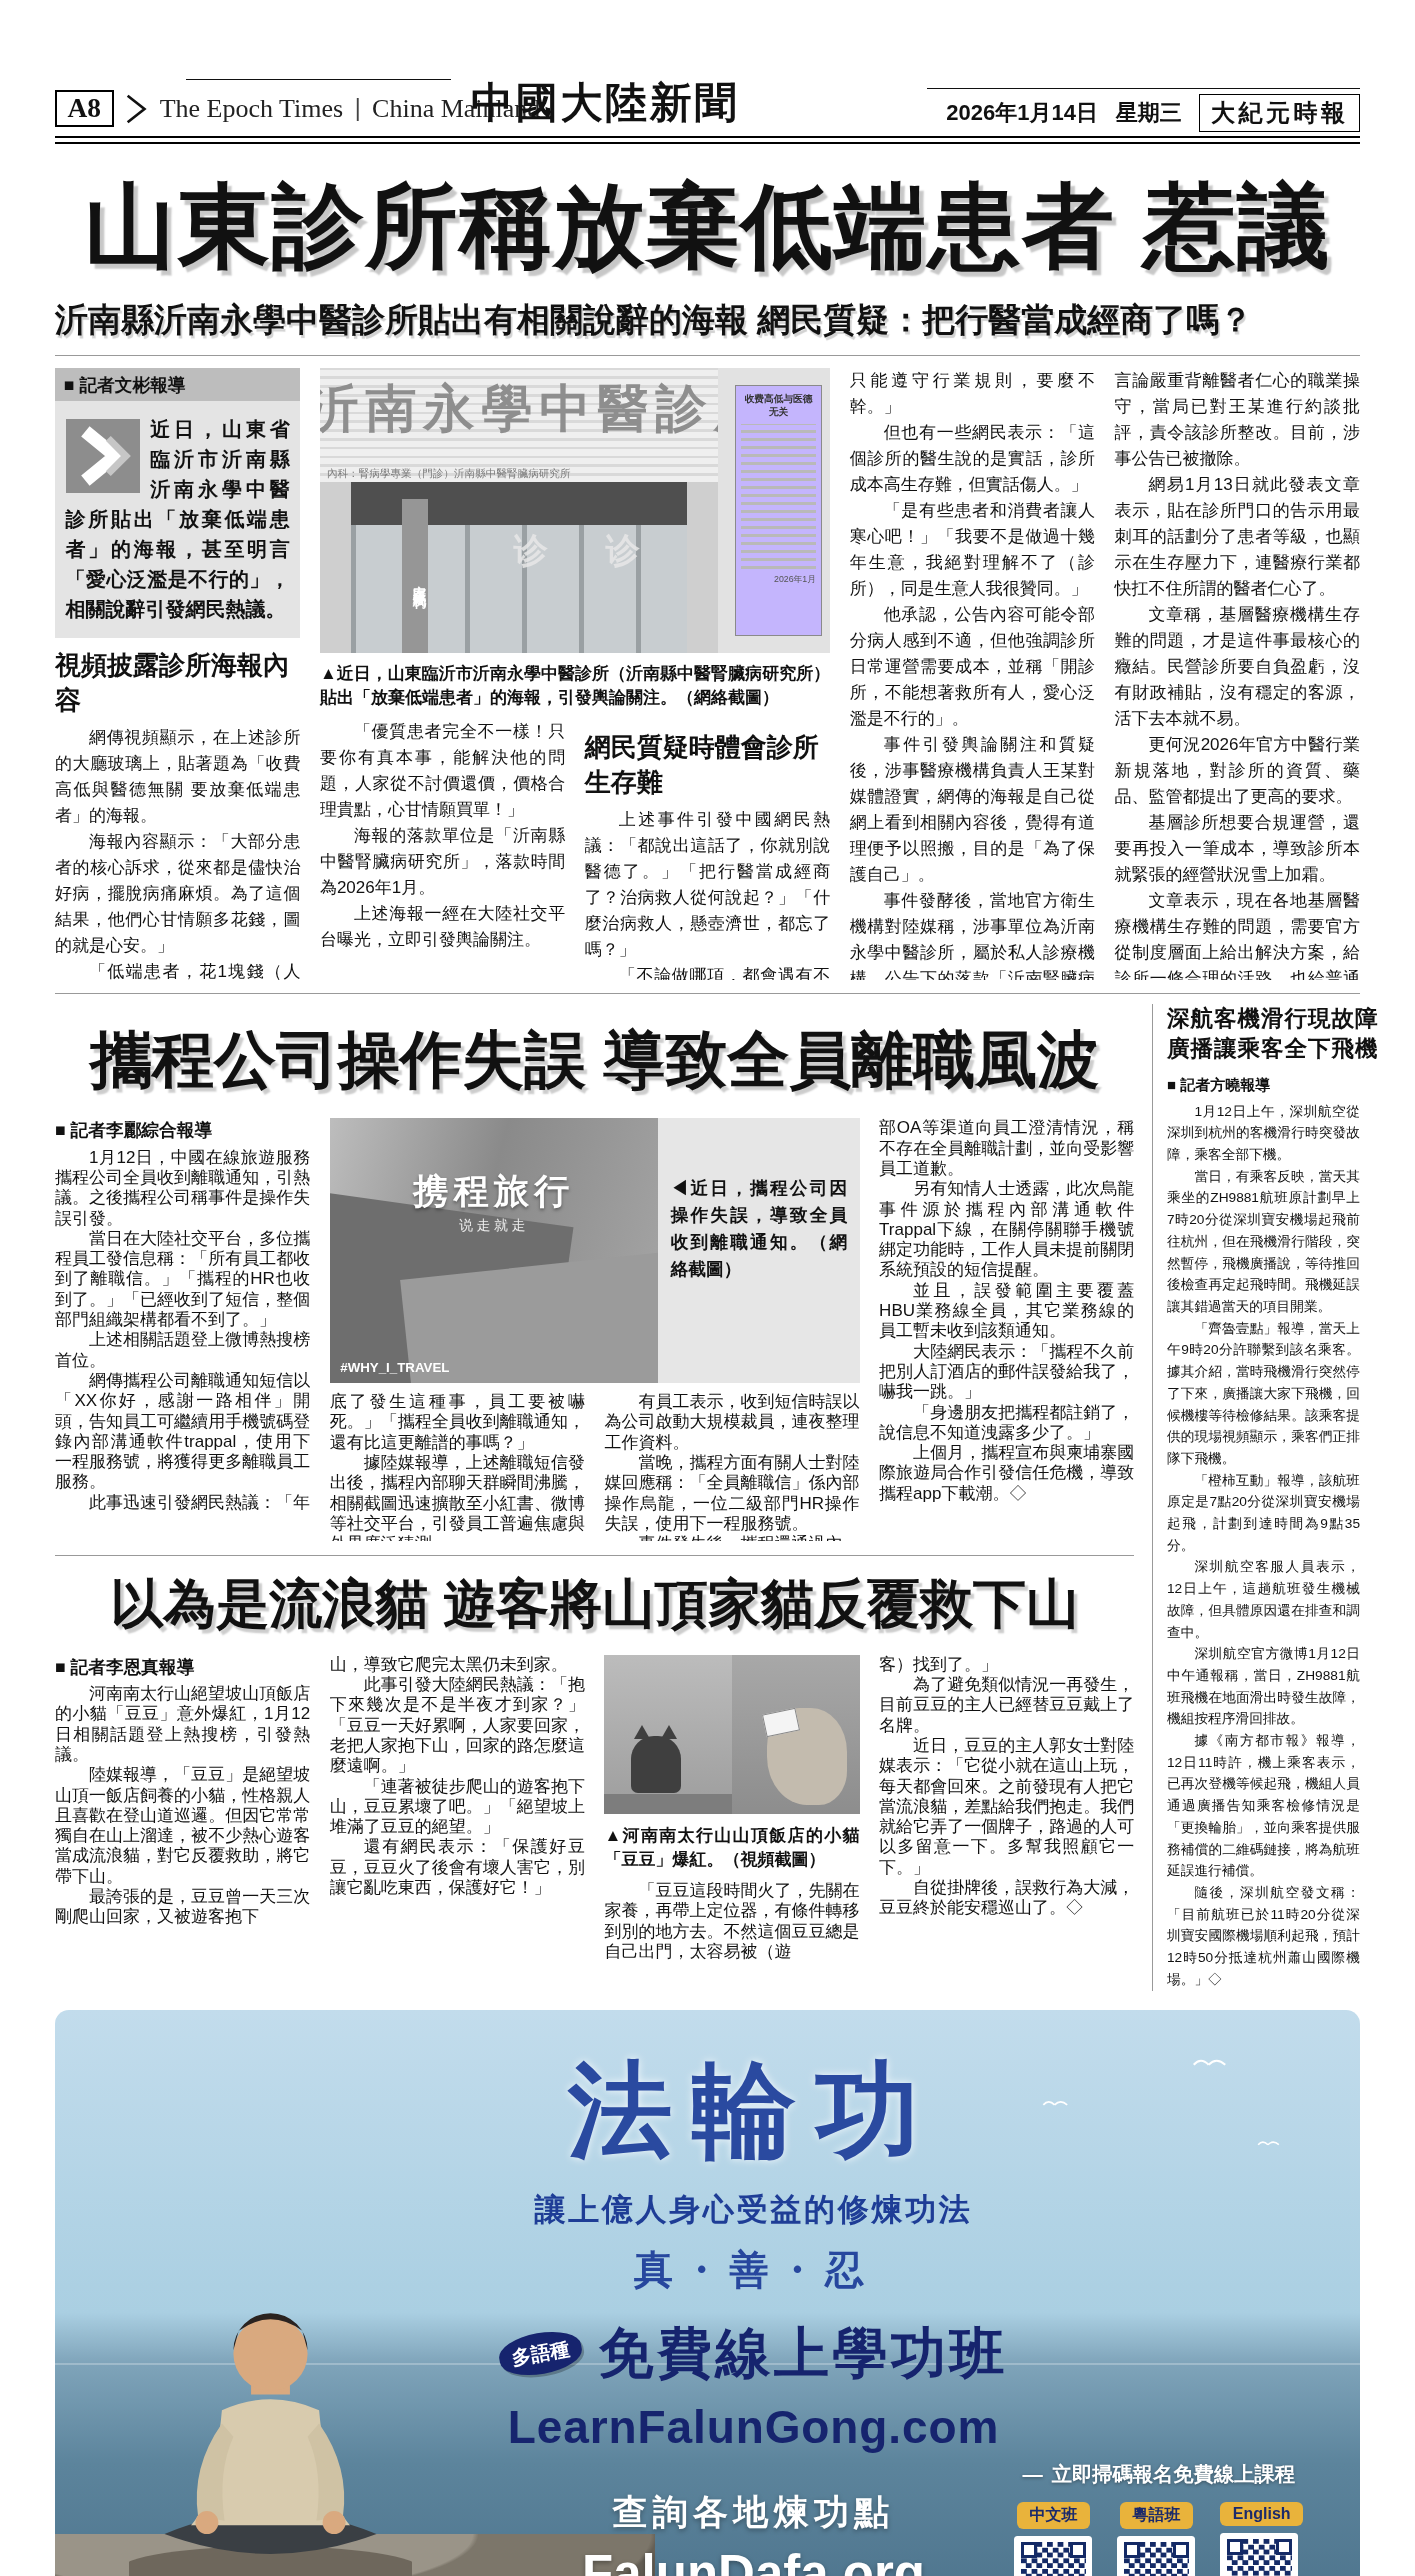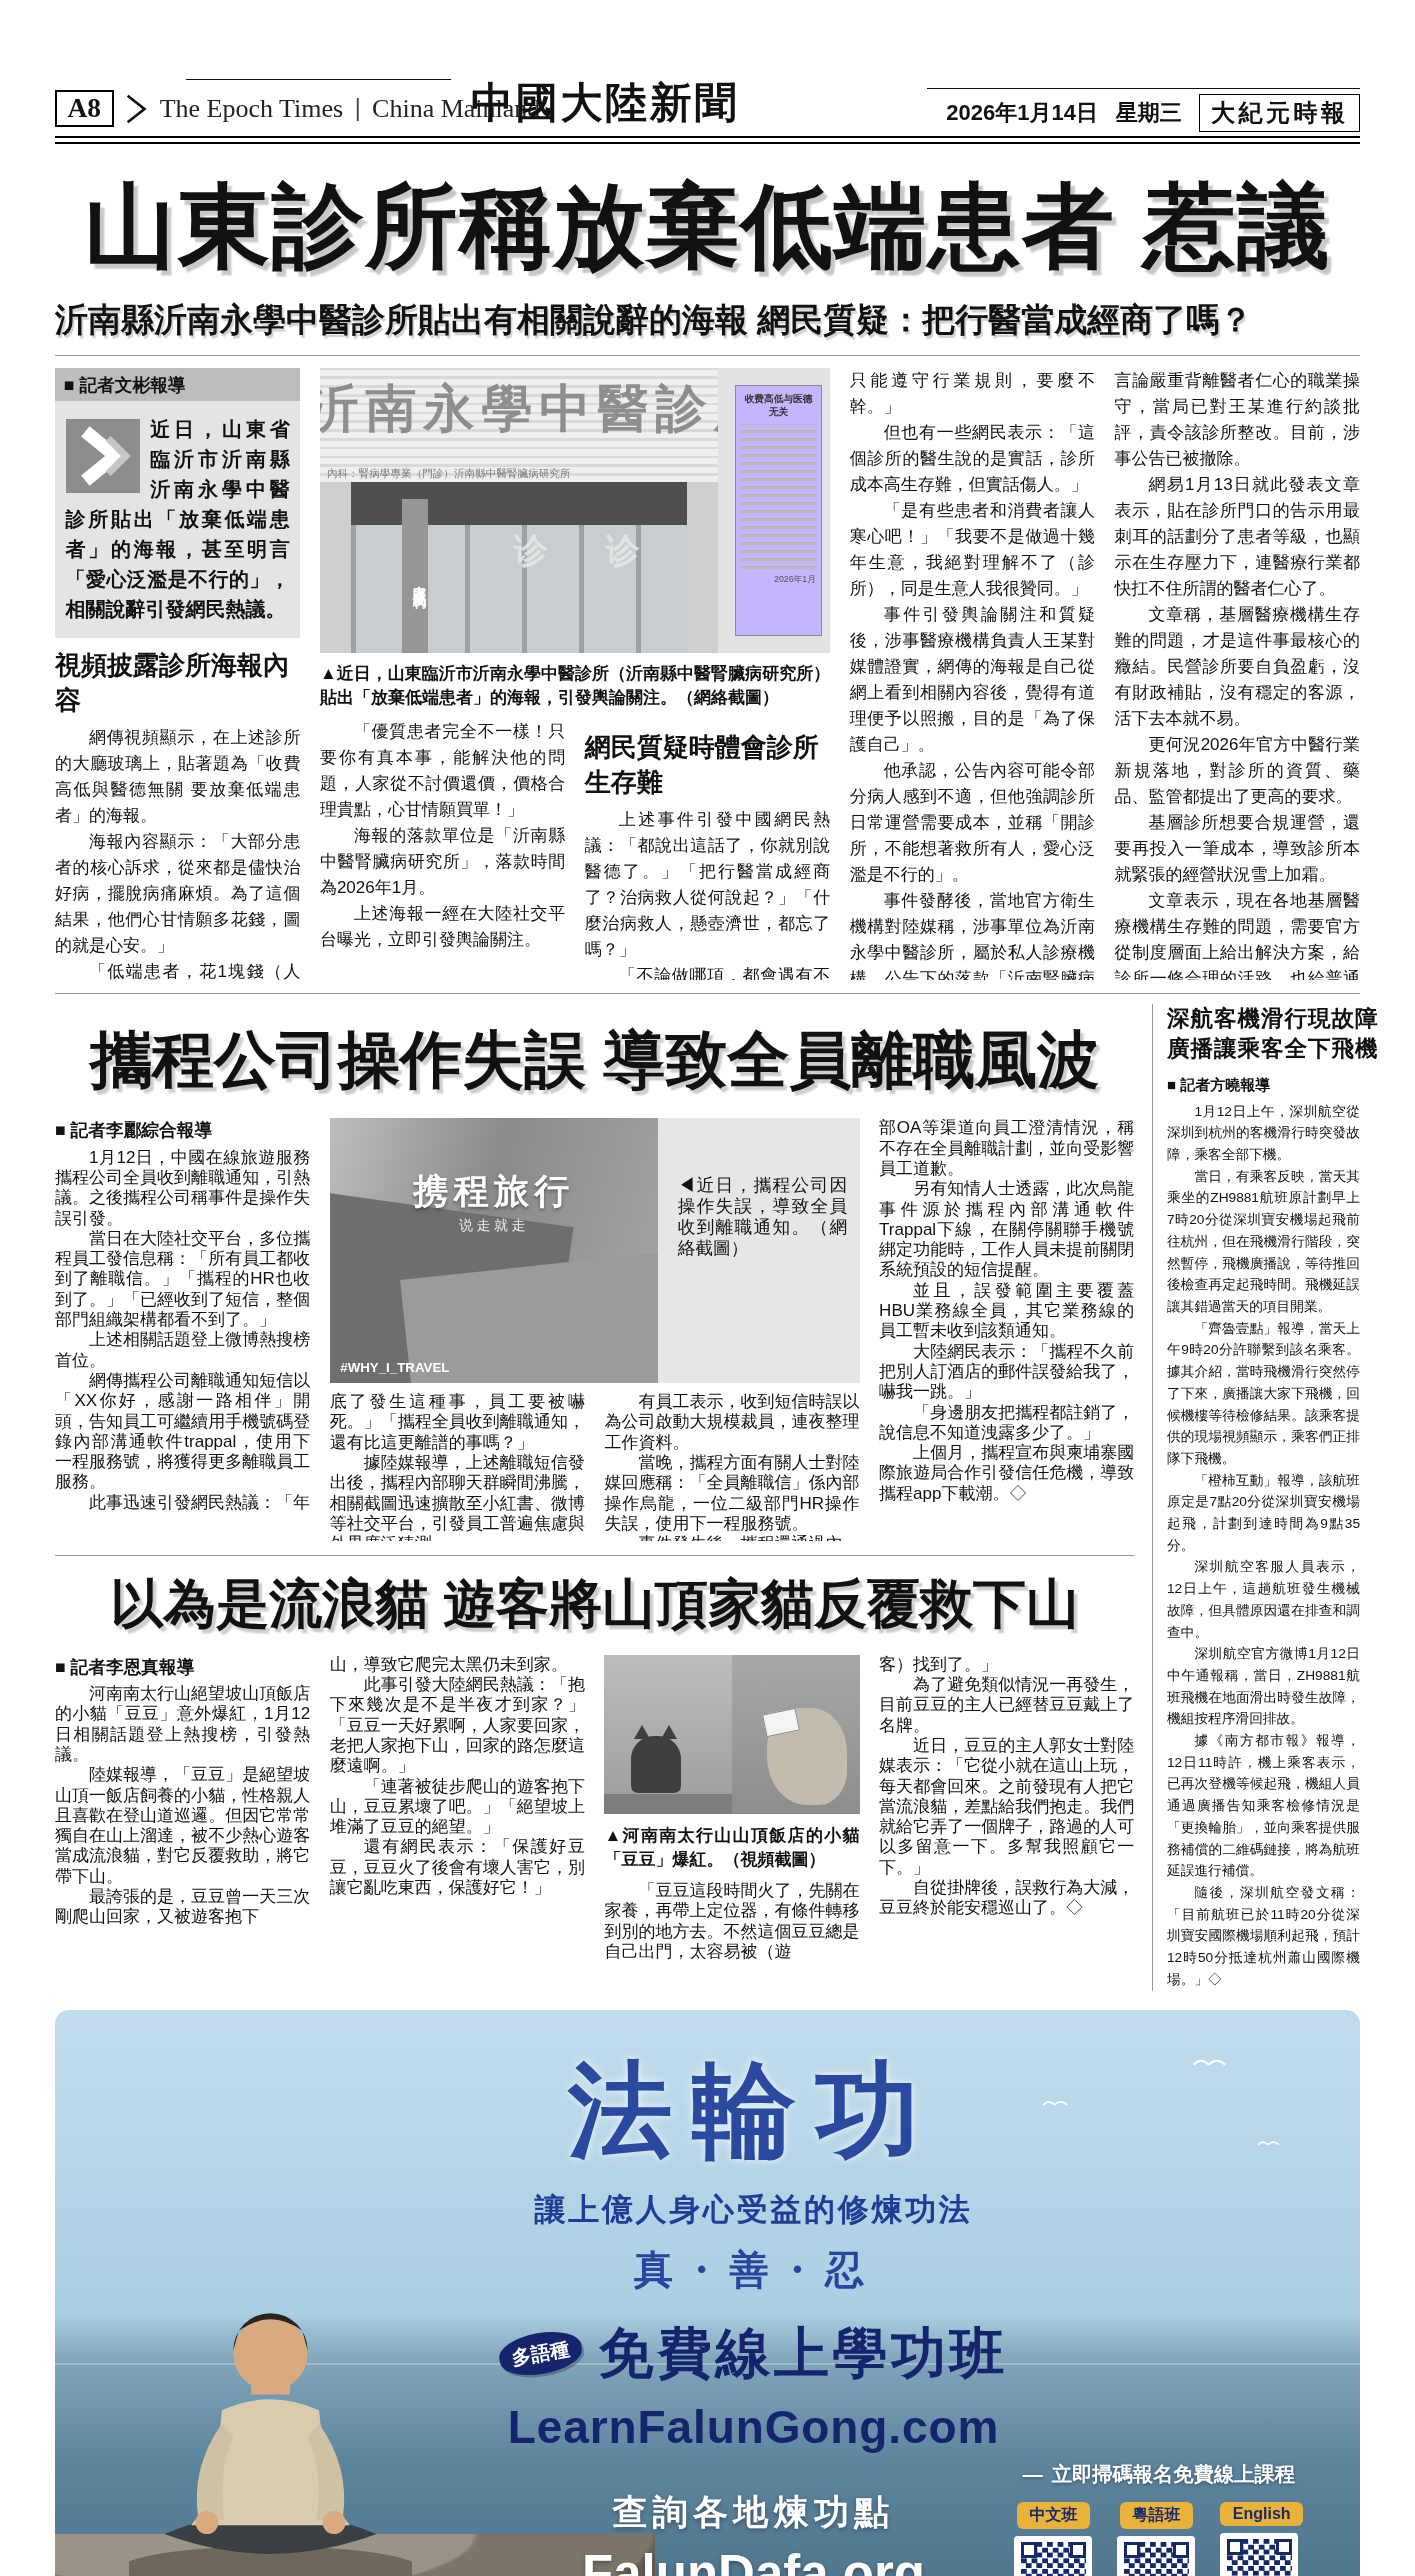--- a/index.html
+++ b/index.html
@@ -89,21 +89,21 @@
                     background:#6e6e6e; transform:rotate(8deg); }
   .photo2::after { content:""; position:absolute; right:-14%; top:55%; width:90%; height:70%;
                    background:#9b9b9b; transform:rotate(-6deg); }
   .p2-logo { position:absolute; top:50px; left:50%; transform:translateX(-50%); color:#fff;
              font-size:35px; font-weight:900; letter-spacing:5.3px; white-space:nowrap;
              text-shadow:0 1.8px 3.5px rgba(0,0,0,.4); z-index:2; }
   .p2-slogan { position:absolute; top:99px; left:50%; transform:translateX(-50%); color:#eee;
                font-size:14px; letter-spacing:3.5px; white-space:nowrap; z-index:2; }
   .p2-hash { position:absolute; left:10.6px; bottom:8.8px; color:#fff; font-size:13.3px; font-weight:700; z-index:2; }
   .capbox { flex:1 1 38%; background:#e6e6e6; padding:57px 12.4px 0; }
-  .capbox .photo-caption { font-weight:400; font-size:17.7px; line-height:21px; padding:0;margin-left:7px; }
+  .capbox .photo-caption { font-weight:700; font-size:17.7px; line-height:27px; padding:0; }
 
   .story-divider { border-top:0.9px solid #999; margin:14px 0 0; }
 
   .art3 { display:grid; grid-template-columns:repeat(4,1fr); gap:0 19.5px; height:305px; overflow:hidden; }
   
   .photo3 { display:flex; height:159px; margin-bottom:1.8px; }
   .p3-left { flex:1; background:linear-gradient(#bcbcbc,#9d9d9d); position:relative; }
   .cat { position:absolute; left:26.5px; bottom:21px; width:50px; height:57px; background:#3f3f3f;
          border-radius:23px 23px 7px 7px; }
   .cat::before, .cat::after { content:""; position:absolute; top:-10.6px; border-left:8.8px solid transparent;
@@ -239,22 +239,22 @@
     </div>
     <div class="a1t3">
       <div class="col-heading">網民質疑時體會診所生存難</div>
       <p class="body">上述事件引發中國網民熱議：「都說出這話了，你就別說醫德了。」「把行醫當成經商了？治病救人從何說起？」「什麼治病救人，懸壺濟世，都忘了嗎？」</p>
       <p class="body">「不論做哪項，都會遇有不講理的人和不順心的事情，你要麼</p>
     </div>
     <div class="a1c4">
       <p class="body noindent">只能遵守行業規則，要麼不幹。」</p>
       <p class="body">但也有一些網民表示：「這個診所的醫生說的是實話，診所成本高生存難，但實話傷人。」</p>
       <p class="body">「是有些患者和消費者讓人寒心吧！」「我要不是做過十幾年生意，我絕對理解不了（診所），同是生意人我很贊同。」</p>
+      <p class="body">他承認，公告內容可能令部分病人感到不適，但他強調診所日常運營需要成本，並稱「開診所，不能想著救所有人，愛心泛濫是不行的」。</p>
       <p class="body">事件引發輿論關注和質疑後，涉事醫療機構負責人王某對媒體證實，網傳的海報是自己從網上看到相關內容後，覺得有道理便予以照搬，目的是「為了保護自己」。</p>
-      <p class="body">他承認，公告內容可能令部分病人感到不適，但他強調診所日常運營需要成本，並稱「開診所，不能想著救所有人，愛心泛濫是不行的」。</p>
       <p class="body">事件發酵後，當地官方衛生機構對陸媒稱，涉事單位為沂南永學中醫診所，屬於私人診療機構，公告下的落款「沂南腎臟病研究所」係該診所註冊名稱。</p>
 
     </div>
     <div class="a1c5">
       <p class="body noindent">言論嚴重背離醫者仁心的職業操守，當局已對王某進行約談批評，責令該診所整改。目前，涉事公告已被撤除。</p>
       <p class="body">網易1月13日就此發表文章表示，貼在診所門口的告示用最刺耳的話劃分了患者等級，也顯示在生存壓力下，連醫療行業都快扛不住所謂的醫者仁心了。</p>
       <p class="body">文章稱，基層醫療機構生存難的問題，才是這件事最核心的癥結。民營診所要自負盈虧，沒有財政補貼，沒有穩定的客源，活下去本就不易。</p>
       <p class="body">更何況2026年官方中醫行業新規落地，對診所的資質、藥品、監管都提出了更高的要求。</p>
       <p class="body">基層診所想要合規運營，還要再投入一筆成本，導致診所本就緊張的經營狀況雪上加霜。</p>
       <p class="body">文章表示，現在各地基層醫療機構生存難的問題，需要官方從制度層面上給出解決方案，給診所一條合理的活路，也給普通患者一個安心看病的環境。◇</p>

